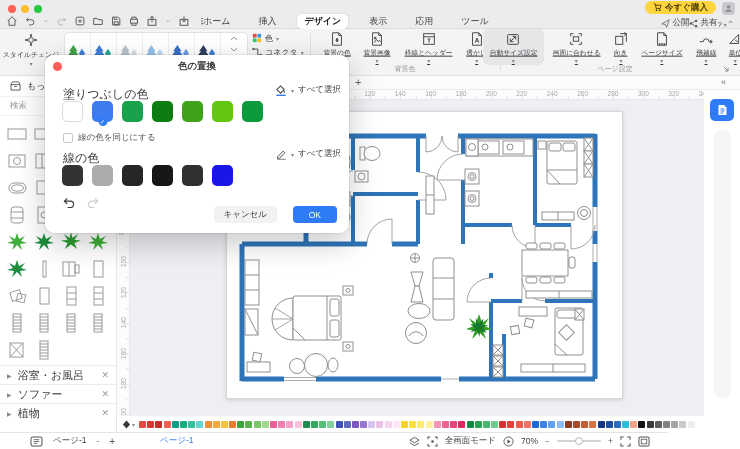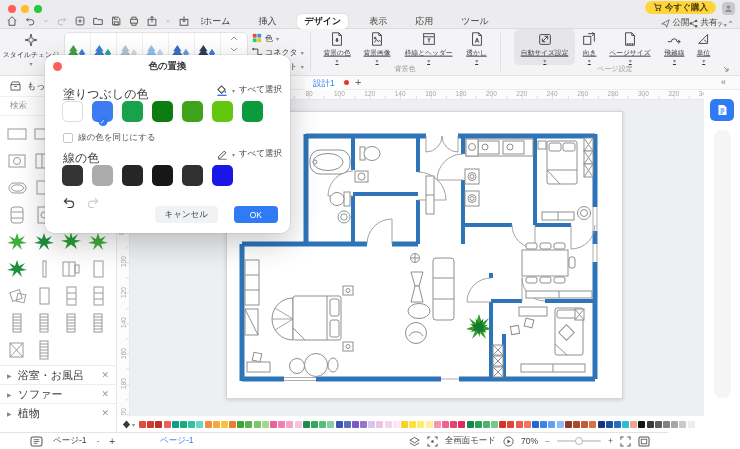--- a/index.html
+++ b/index.html
@@ -75,21 +75,21 @@
   #color-strip { display:flex; gap:1.2px; }
   .psw { width:7px; height:7px; border-radius:1px; }
   #statusbar { position:absolute; left:0; top:432px; width:668px; height:17px; background:#fff; border-top:1px solid #e4e4e6; font-size:8.5px; color:#3c3c3e; }
   #sb-left { position:absolute; left:30px; top:0; height:16px; display:flex; align-items:center; gap:10px; }
   #page-tab { position:absolute; left:160px; top:0; height:16px; display:flex; align-items:center; color:#2f7bf5; }
   #sb-right { position:absolute; right:18px; top:0; height:16px; display:flex; align-items:center; gap:7px; }
   #zoom-track { width:44px; height:2px; background:#d4d4d6; border-radius:1px; position:relative; }
   #zoom-knob { position:absolute; left:18px; top:-3px; width:8px; height:8px; border-radius:50%; background:#fff; border:1px solid #b8b8ba; }
 
   
-  #dialog { position:absolute; left:45px; top:55px; width:245px; height:178px; background:#fff; border-radius:9px; box-shadow:0 10px 30px rgba(0,0,0,.22), 0 0 0 1px rgba(0,0,0,.06); z-index:50; }
+  #dialog { position:absolute; left:45px; top:55px; width:304px; height:178px; background:#fff; border-radius:9px; box-shadow:0 10px 30px rgba(0,0,0,.22), 0 0 0 1px rgba(0,0,0,.06); z-index:50; }
   #dlg-close { position:absolute; left:8px; top:7px; width:9px; height:9px; border-radius:50%; background:#ff5f57; }
   #dlg-title { position:absolute; top:5px; width:100%; text-align:center; font-size:9.5px; font-weight:bold; color:#3a3a3c; }
   .dlg-label { position:absolute; left:18px; font-size:12px; color:#3c3c3e; }
   .dlg-selectall { position:absolute; right:8px; display:flex; align-items:center; gap:4px; font-size:8.5px; color:#3c3c3e; }
   .swrow { position:absolute; left:17px; display:flex; gap:9px; }
   .dsw { width:21px; height:21px; border-radius:5px; position:relative; }
   .dsw .chk { position:absolute; left:50%; bottom:-4px; transform:translateX(-50%); width:9px; height:9px; border-radius:50%; background:#2f7bf5; color:#fff; font-size:6.5px; line-height:9px; text-align:center; }
   #dlg-checkbox-row { position:absolute; left:18px; top:127px; display:flex; align-items:center; gap:5px; font-size:8.5px; color:#55555a; }
   #dlg-cb { width:10px; height:10px; border:1px solid #c6c6c8; border-radius:2px; background:#fff; }
   #dlg-undo { position:absolute; left:18px; top:196px; display:flex; gap:12px; }
@@ -344,20 +344,28 @@
   </div>
   <div class="rib-divider" style="left:500px"></div>
   <div class="rib-group" style="left:502px;width:226px">
     <div class="rib-btns" id="page-btns">
         <div class="rib-btn active">
           <svg width="16" height="16" viewBox="0 0 18 18" fill="none" stroke="#4a4a4c" stroke-width="1.1">
             <rect x="3" y="4" width="12" height="11" rx="1"></rect>
             <path d="M6,12 L12,6 M6,8.5 V12 H9.5 M12,9.5 V6 H8.5" fill="none"></path>
           </svg>
           <span class="lbl">自動サイズ設定</span>
+          <span class="caret" style="margin-top:-1px">▾</span>
+        </div>
+        <div class="rib-btn">
+          <svg width="16" height="16" viewBox="0 0 18 18" fill="none" stroke="#4a4a4c" stroke-width="1.1">
+            <path d="M3,6 V3 H6 M12,3 H15 V6 M15,12 V15 H12 M6,15 H3 V12" fill="none"></path>
+            <rect x="6" y="6.5" width="6" height="5"></rect>
+          </svg>
+          <span class="lbl">画面に合わせる</span>
           <span class="caret" style="margin-top:-1px">▾</span>
         </div>
         <div class="rib-btn">
           <svg width="16" height="16" viewBox="0 0 18 18" fill="none" stroke="#4a4a4c" stroke-width="1.1">
             <rect x="3" y="6" width="8" height="9"></rect>
             <path d="M8,3 H15 V12" fill="none"></path>
             <path d="M12.5,5.5 L15,3 L12.5,1.8" fill="none"></path>
           </svg>
           <span class="lbl">向き</span>
           <span class="caret" style="margin-top:-1px">▾</span>

